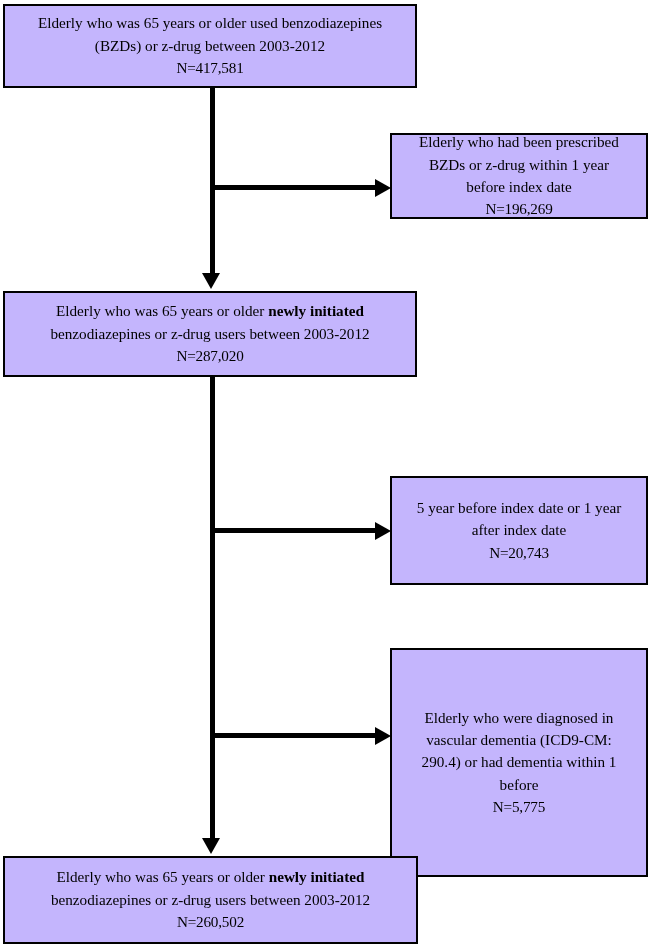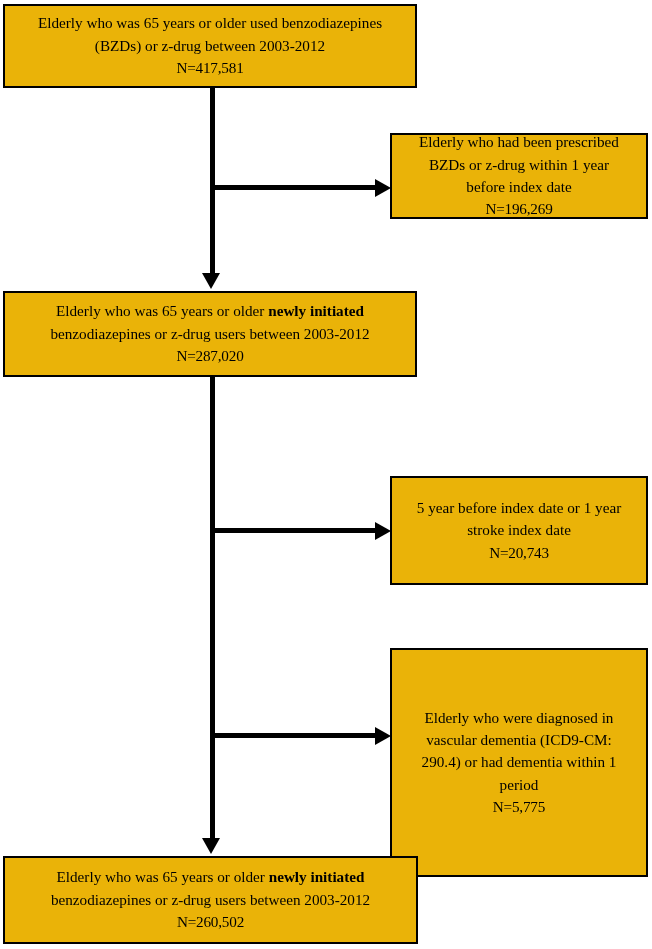--- a/index.html
+++ b/index.html
@@ -12,21 +12,21 @@
     width: 652px;
     height: 949px;
     background: #ffffff;
     font-family: "Liberation Serif", "DejaVu Serif", serif;
     overflow: hidden;
   }
   .box {
     position: absolute;
     box-sizing: border-box;
     border: 2px solid #000000;
-    background: #eab308;
+    background: #c4b5fd;
     display: flex;
     flex-direction: column;
     align-items: center;
     justify-content: center;
     text-align: center;
     color: #000000;
     font-size: 15.2px;
     line-height: 1.47;
     padding: 2px 10px;
   }
@@ -115,29 +115,29 @@
   </div>
 
   <div class="box" id="box-cohort-newusers">
     <span class="line">Elderly who was 65 years or older <b>newly initiated</b></span>
     <span class="line">benzodiazepines or z-drug users between 2003-2012</span>
     <span class="line count">N=287,020</span>
   </div>
 
   <div class="box" id="box-excl-dementia">
     <span class="line">5 year before index date or 1 year</span>
-    <span class="line">stroke index date</span>
+    <span class="line">after index date</span>
     <span class="line count">N=20,743</span>
   </div>
 
   <div class="box" id="box-excl-vascular">
     <span class="line">Elderly who were diagnosed in</span>
     <span class="line">vascular dementia (ICD9-CM:</span>
     <span class="line">290.4) or had dementia within 1</span>
-    <span class="line">period</span>
+    <span class="line">before</span>
     <span class="line count">N=5,775</span>
   </div>
 
   <div class="box" id="box-cohort-final">
     <span class="line">Elderly who was 65 years or older <b>newly initiated</b></span>
     <span class="line">benzodiazepines or z-drug users between 2003-2012</span>
     <span class="line count">N=260,502</span>
   </div>
 
   <div class="vline" id="trunk-upper"></div>

